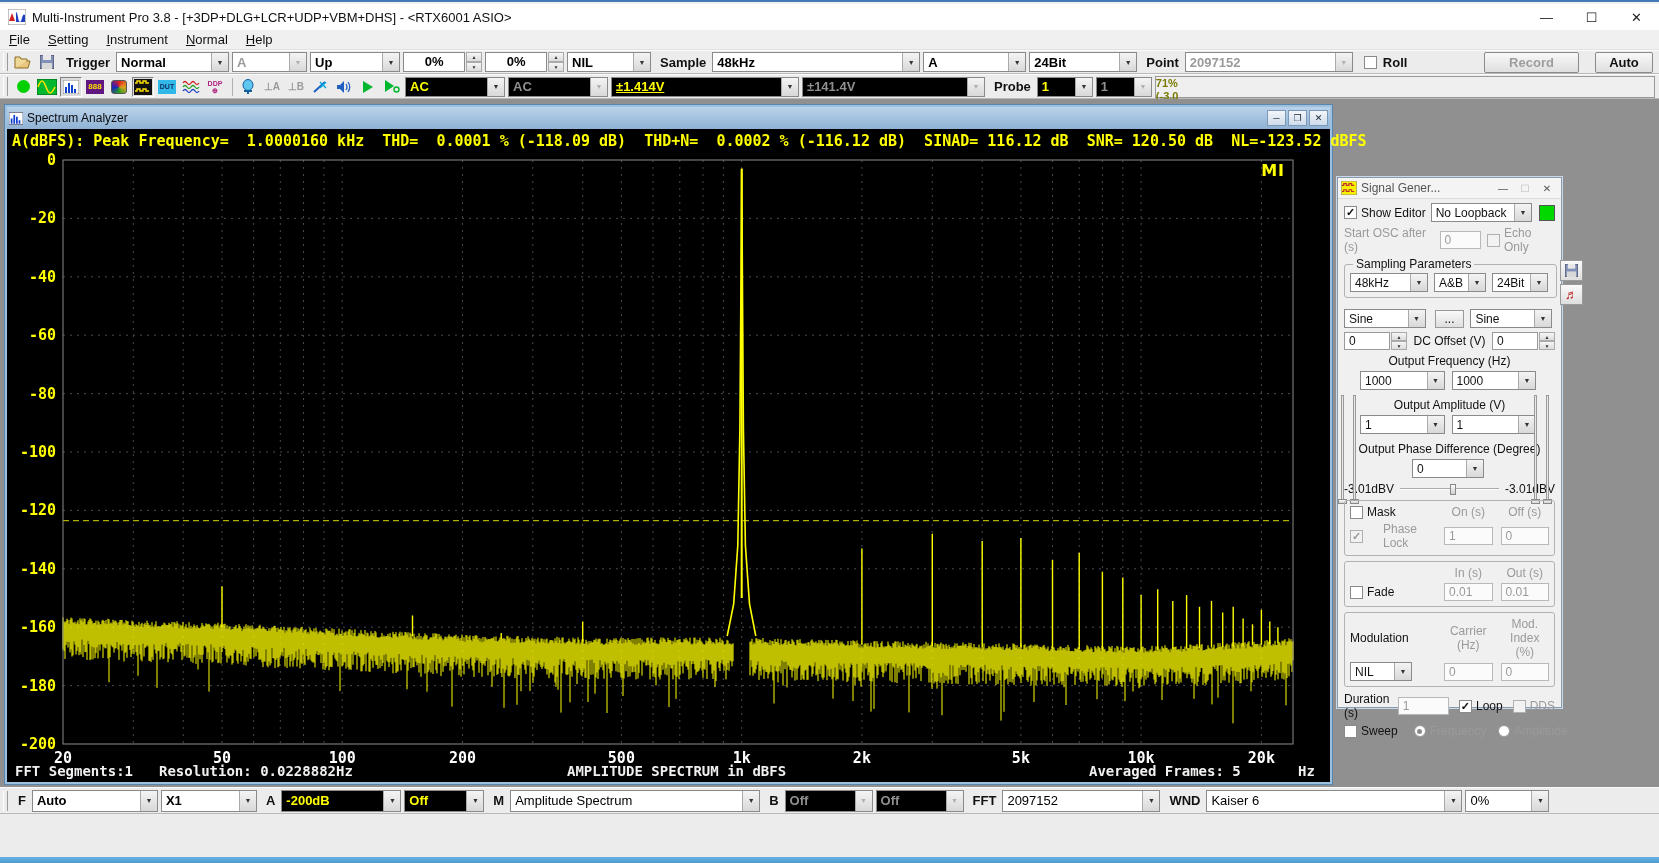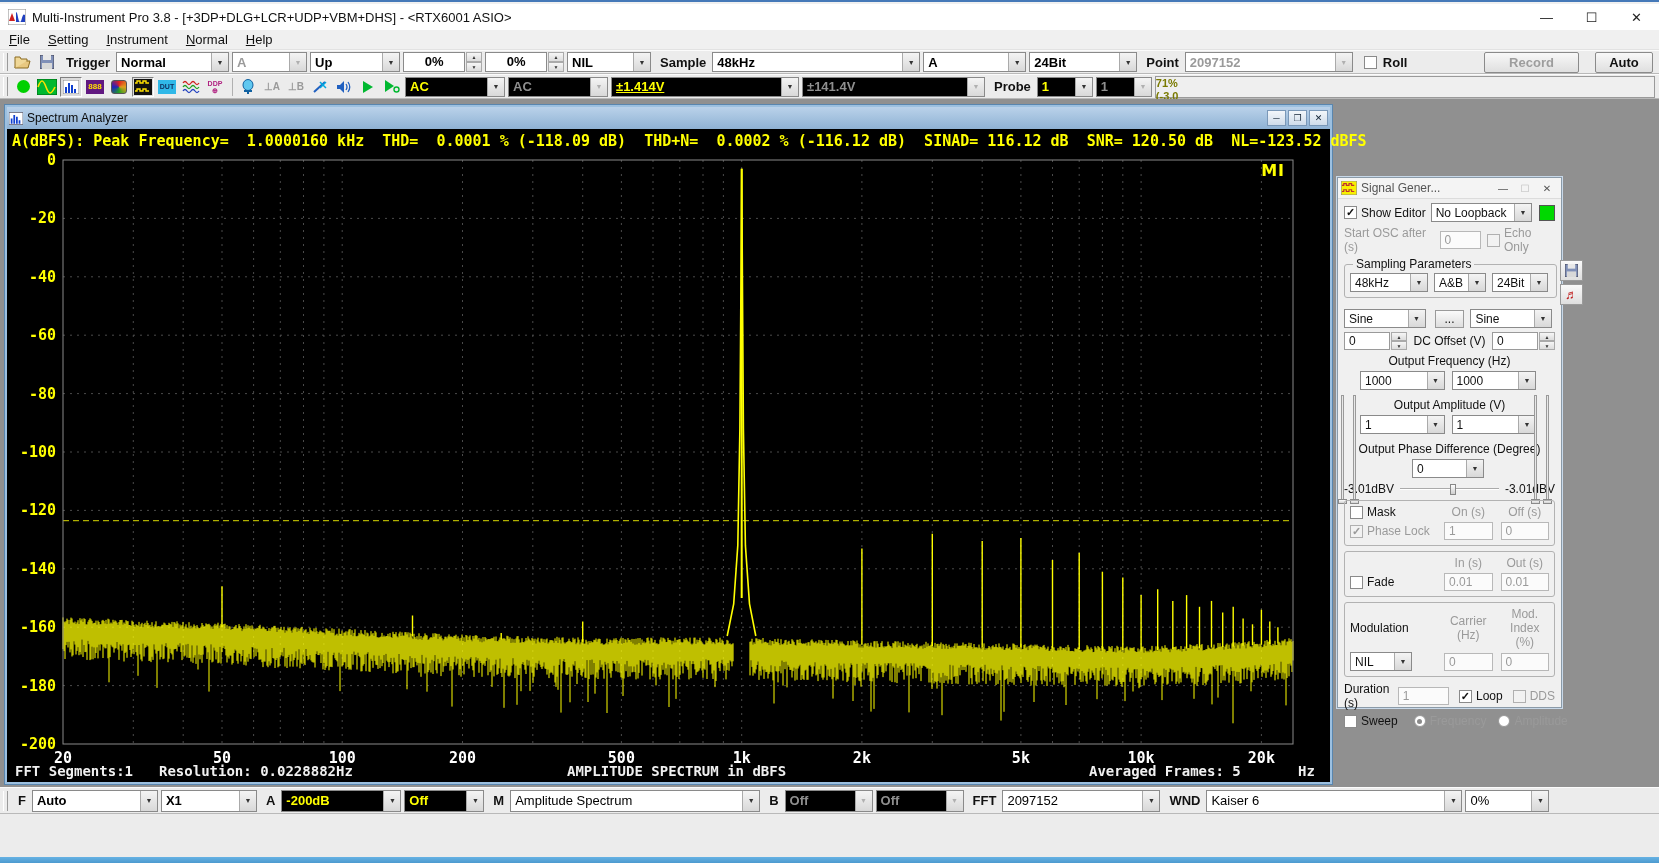--- a/index.html
+++ b/index.html
@@ -576,21 +576,21 @@
     </div>
 
     <div class="grp">
       <div class="grid3">
         <span style="display:flex;align-items:center;gap:4px">
             <span class="cb"></span>
             <span>Mask</span>
           </span>
         <span class="gtxt" style="text-align:center">On (s)</span>
         <span class="gtxt" style="text-align:center">Off (s)</span>
-        <span style="display:flex;align-items:center;gap:4px" class="gtxt">
+        <span style="display:flex;align-items:center;gap:20px" class="gtxt">
             <span class="cb dis checked"></span>
             <span>Phase Lock</span>
           </span>
         <span class="edit dis">1</span>
         <span class="edit dis">0</span>
       </div>
     </div>
 
     <div class="grp">
       <div class="grid3">

